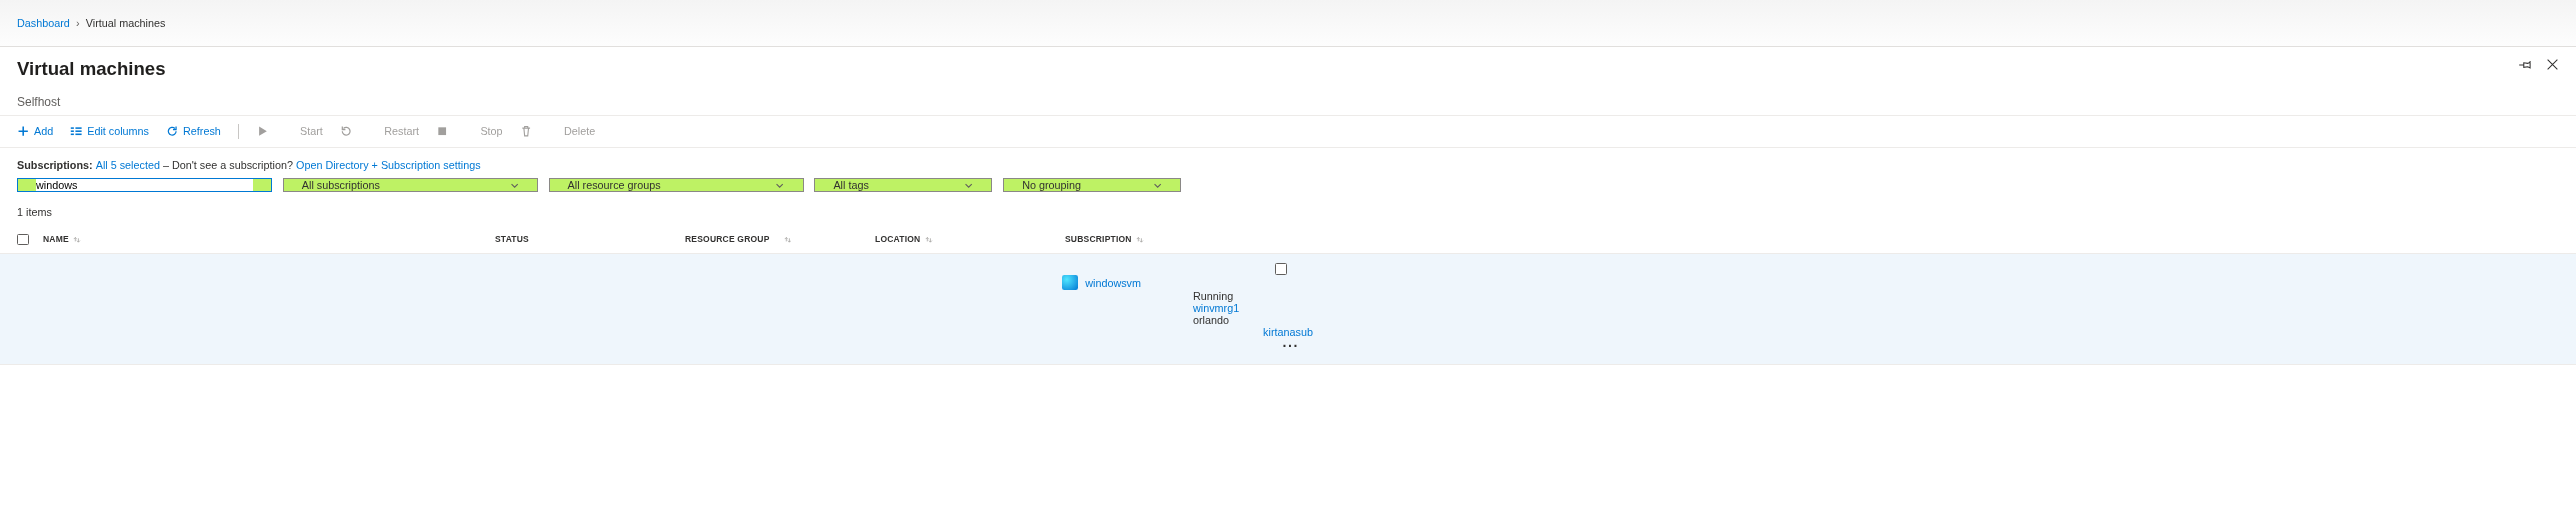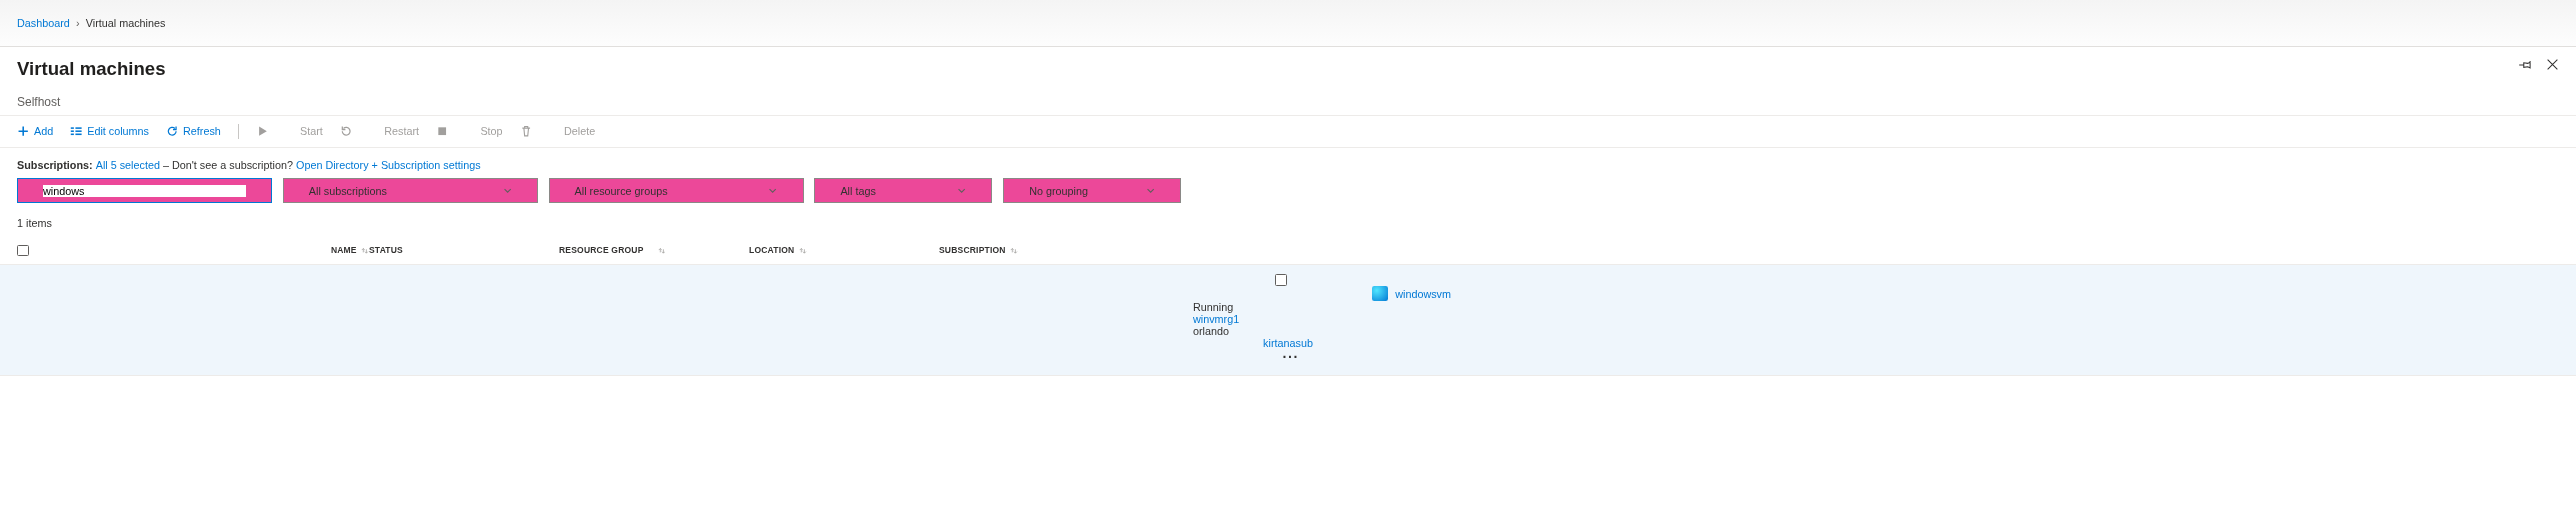--- a/index.html
+++ b/index.html
@@ -51,42 +51,42 @@
     font-size: 10.8px;
     display:flex; align-items:center; gap:3.1px;
   }
   .sub-row .bold { font-weight:600;text-align:center; }
   .sub-row .link { color:#0078d4; cursor:pointer; }
 
   .filter-row {
     display:flex; gap:10.8px; padding: 0 17px 10.8px 17px;
   }
   .filter-input, .filter-select {
-    height: 25px; border:0.8px solid #8a8886; font-size:10.8px;
-    padding: 0 25px; background:#ec4899; color:#323130;
+    height: 14px; border:0.8px solid #8a8886; font-size:10.8px;
+    padding: 0 18px; background:#bef264; color:#323130;
     display:flex; align-items:center; justify-content:space-between;
   }
   .filter-input { width: 255px; border:0.8px solid #0078d4; }
   .filter-input input { border:none; outline:none; width:100%; font-size:10.8px; font-family:inherit; }
   .filter-select { width: 255px; cursor:pointer; border-color:#8a8886;}
   .filter-select .chev { color:#605e5c; }
   .filter-select.narrow { width: 178px; }
 
   .count-row { padding: 3.1px 17px 7.7px 17px; font-size:10.8px; }
 
   .table { width:100%; }
   .thead {
     display:flex; align-items:center; padding: 7.7px 17px;
     font-size:8.5px; font-weight:700; letter-spacing:0.2px;
     color:#323130; text-transform:uppercase;
     border-bottom:0.8px solid #edebe9;
   }
   .th-check { width: 26px; display:flex; align-items:center;}
   .chk { width:11.6px;height:11.6px;border:0.8px solid #605e5c;border-radius:1.5px;cursor:pointer;background:#fff;}
-  .col-name { width: 326px; display:flex;align-items:center;gap:4.6px;justify-content:flex-end;}
+  .col-name { width: 452px; display:flex;align-items:center;gap:4.6px;}
   .col-status { width: 190px; }
   .col-rg { width: 190px; display:flex;align-items:center;gap:14px;}
   .col-loc { width: 190px; display:flex;align-items:center;gap:4.6px;}
   .col-sub { flex:1; display:flex;align-items:center;gap:4.6px;}
   .sort-ic { width:7.7px;height:7.7px; }
 
   .trow {
     display:flex; align-items:center; padding: 9.3px 17px;
     font-size:10.8px; border-bottom:0.8px solid #edebe9;
     background:#eff6fc;

